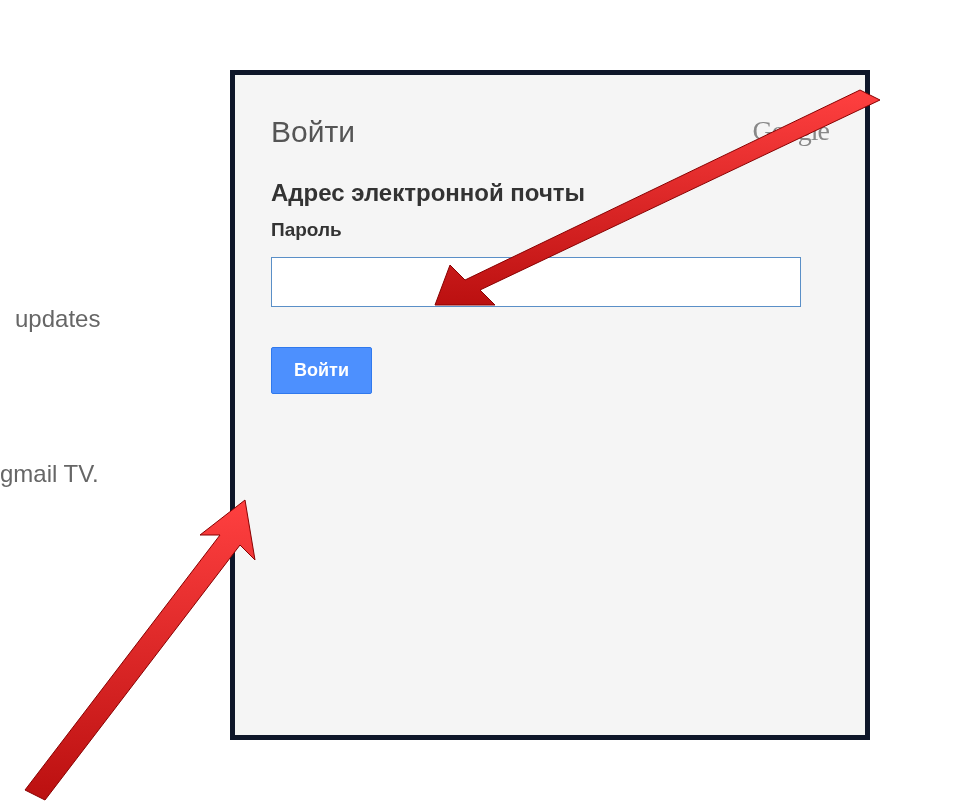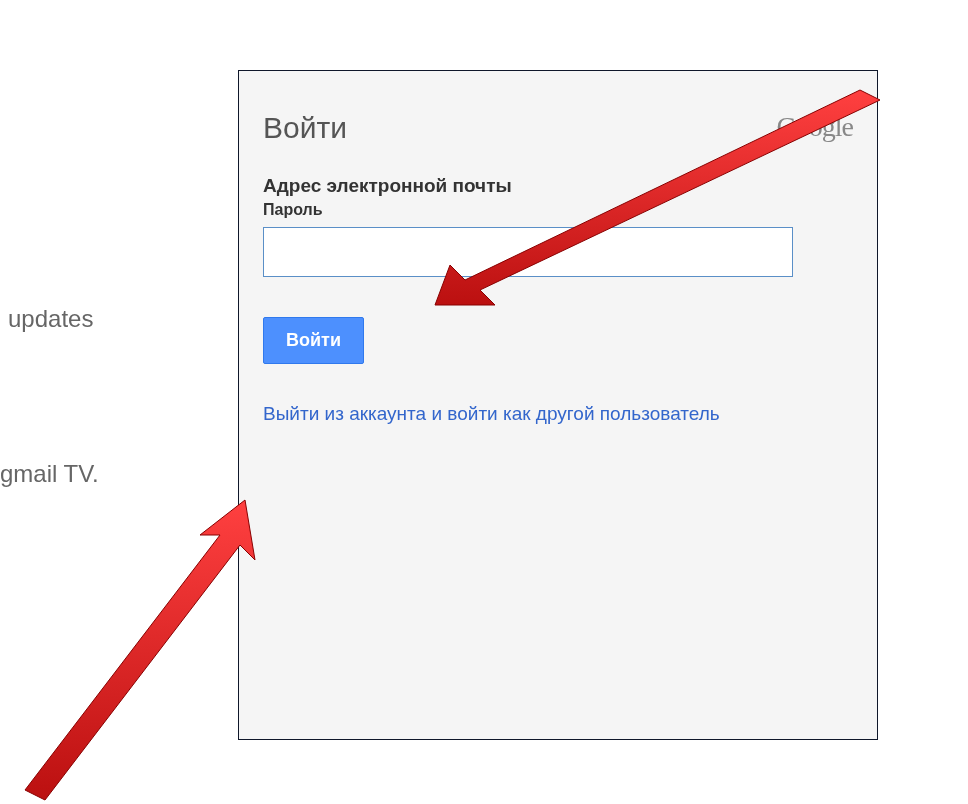--- a/index.html
+++ b/index.html
@@ -14,71 +14,72 @@
       height: 804px;
       position: relative;
       overflow: hidden;
     }
     .background-text {
       position: absolute;
       color: #666666;
       font-size: 24px;
     }
     .bg-updates {
-      left: 8px;
+      left: 0px;
       top: 305px;
+      padding-left: 15px;
     }
     .bg-smarttv {
       left: 0px;
       top: 460px;
     }
     .login-card {
       position: absolute;
-      left: 238px;
+      left: 230px;
       top: 70px;
       width: 640px;
       height: 670px;
       background: #f5f5f5;
-      border: 1px solid #0f172a;
-      padding: 40px 24px;
+      border: 5px solid #0f172a;
+      padding: 40px 36px;
     }
     .card-header {
       display: flex;
       justify-content: space-between;
       align-items: flex-start;
       margin-bottom: 30px;
     }
     .login-title {
       font-size: 30px;
       color: #555555;
       font-weight: normal;
     }
     .google-logo {
       font-family: Georgia, serif;
       font-size: 28px;
       color: #888888;
       letter-spacing: -1px;
     }
     .field-label {
-      font-size: 19px;
+      font-size: 24px;
       font-weight: bold;
       color: #333333;
-      margin-bottom: 4px;
+      margin-bottom: 12px;
       display: block;
     }
     .email-value {
       font-size: 22px;
       color: #666666;
       margin-bottom: 48px;
     }
     .password-label {
-      font-size: 16px;
+      font-size: 19px;
       font-weight: bold;
       color: #333333;
-      margin-bottom: 8px;
+      margin-bottom: 16px;
       display: block;
     }
     .password-input {
       width: 100%;
       max-width: 530px;
       height: 50px;
       border: 1px solid #5a8fc7;
       background: #ffffff;
       font-size: 22px;
       padding: 0 12px;
@@ -124,21 +125,20 @@
     <span class="google-logo">Google</span>
   </div>
 
   <label class="field-label">Адрес электронной почты</label>
 
   <label class="password-label">Пароль</label>
   <input type="password" class="password-input" autofocus="" value="" style="">
 
   <button class="signin-button">Войти</button>
 
-  <a href="#" class="link-text">Выйти из аккаунта и войти как другой пользователь</a>
 </div>
 
 <svg class="arrow-svg" style="left:420px; top:80px; width:480px; height:240px;">
   <defs>
     <linearGradient id="arrowGrad1" x1="0%" y1="0%" x2="0%" y2="100%">
       <stop offset="0%" style="stop-color:#ff4040"></stop>
       <stop offset="100%" style="stop-color:#bb1010"></stop>
     </linearGradient>
   </defs>
   <polygon points="440,10 460,20 60,210 75,225 15,225 30,185 45,200" fill="url(#arrowGrad1)" stroke="#880000" stroke-width="1"></polygon>

